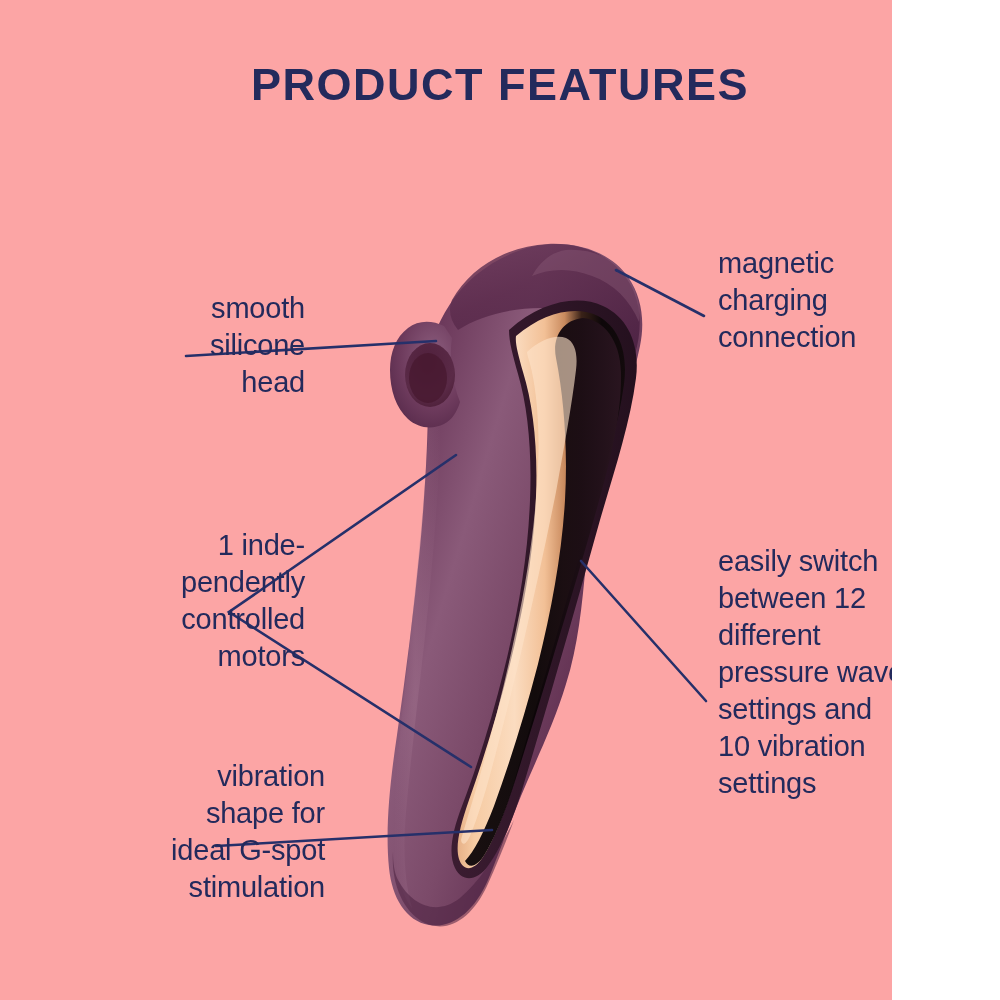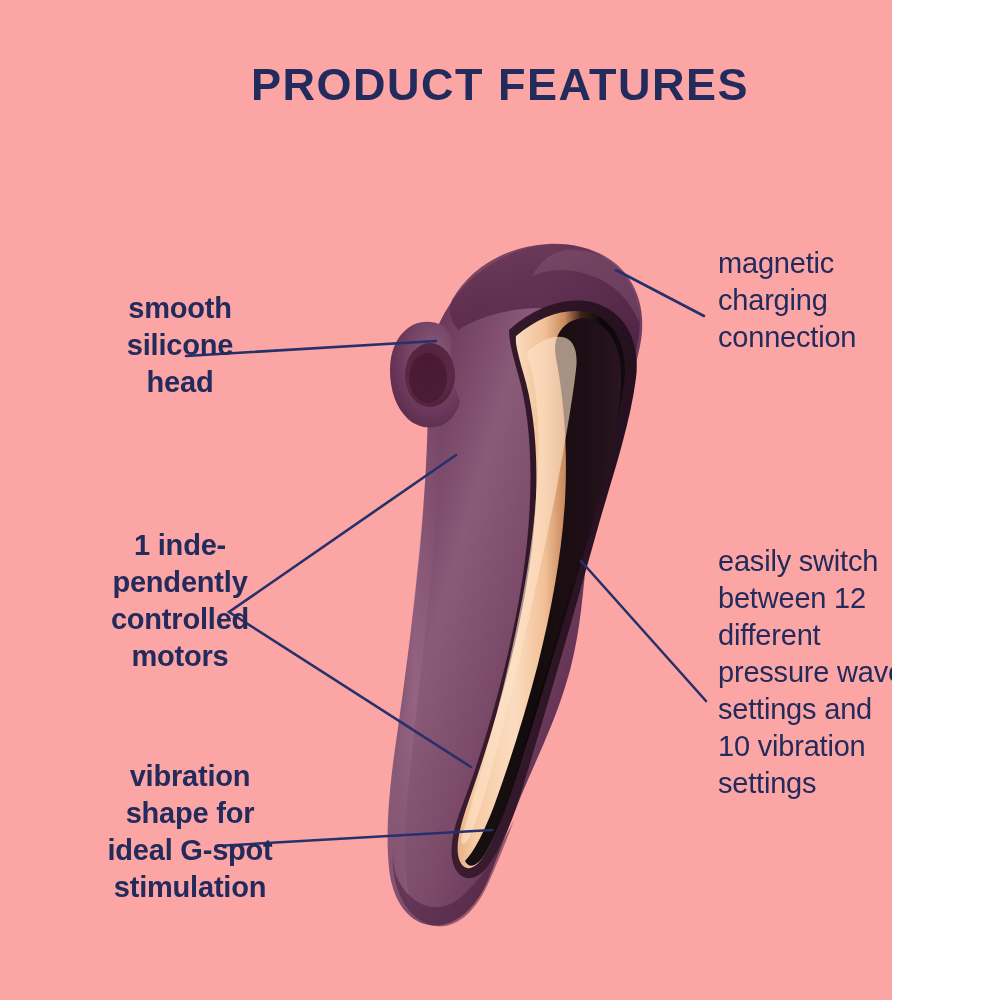--- a/index.html
+++ b/index.html
@@ -38,21 +38,21 @@
   .callout {
     position: absolute;
     color: #232a5c;
     font-family: "Liberation Sans", sans-serif;
     font-size: 29px;
     font-weight: normal;
     line-height: 37px;
     white-space: pre-line;
     letter-spacing: -0.2px;
   }
-  .callout-left  { text-align: center; font-weight: bold; }
+  .callout-left  { text-align: right; }
   .callout-right { text-align: left; }
 
   #callout-smooth-silicone-head { left: 55px;  top: 290px; width: 250px; }
   #callout-independent-motors   { left: 55px;  top: 527px; width: 250px; }
   #callout-ergonomic-shape      { left: 55px;  top: 758px; width: 270px; }
   #callout-magnetic-charging    { left: 718px; top: 245px; width: 260px; }
   #callout-switch-settings      { left: 718px; top: 543px; width: 265px; }
 
   
   #product-stage {

